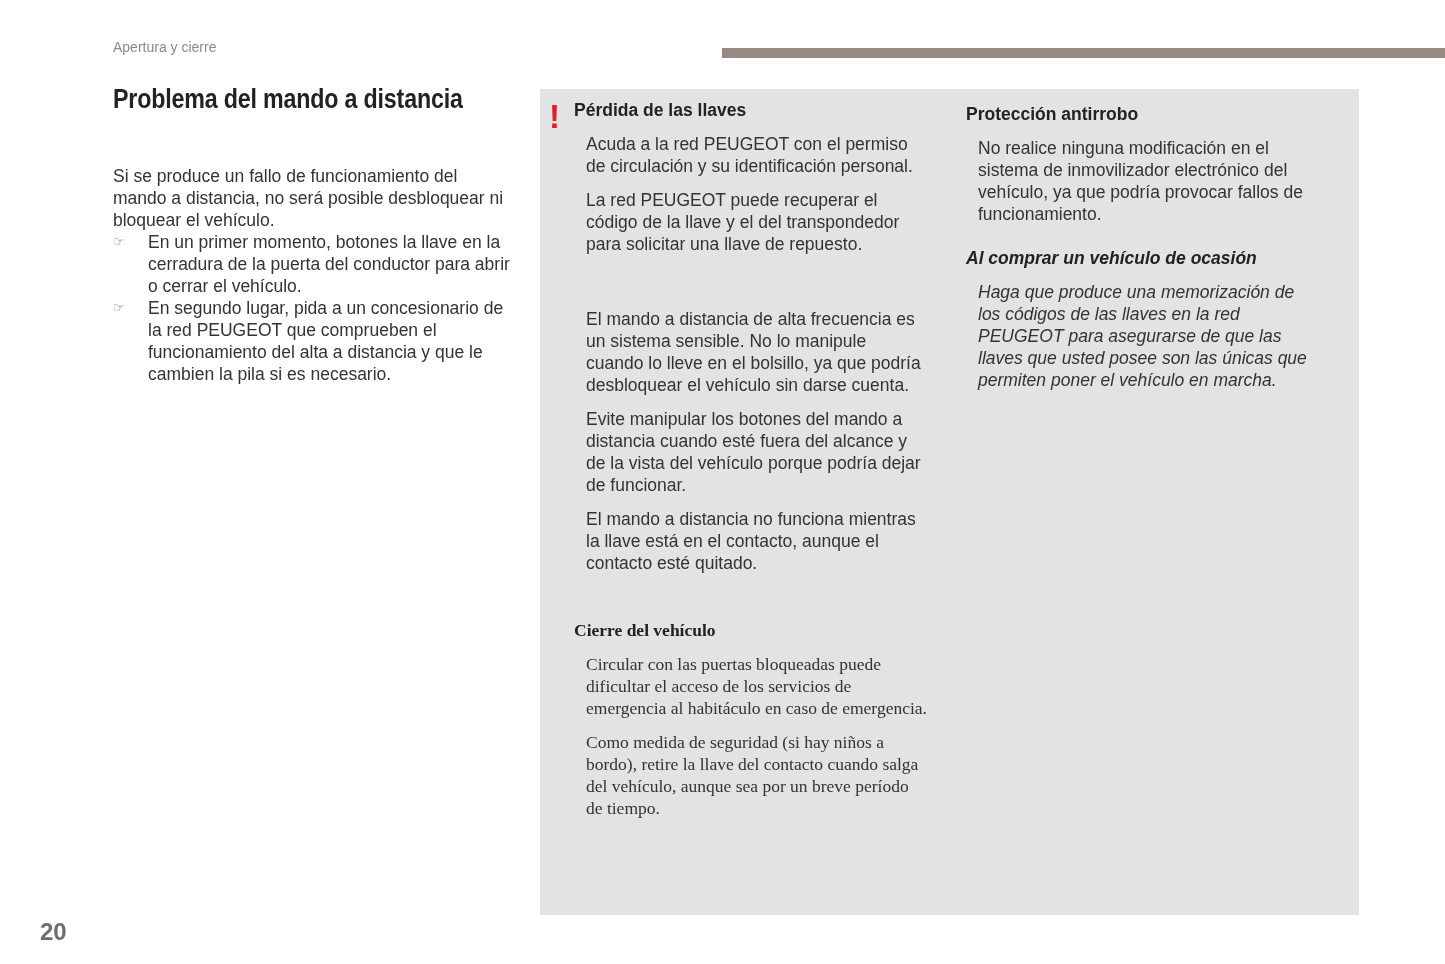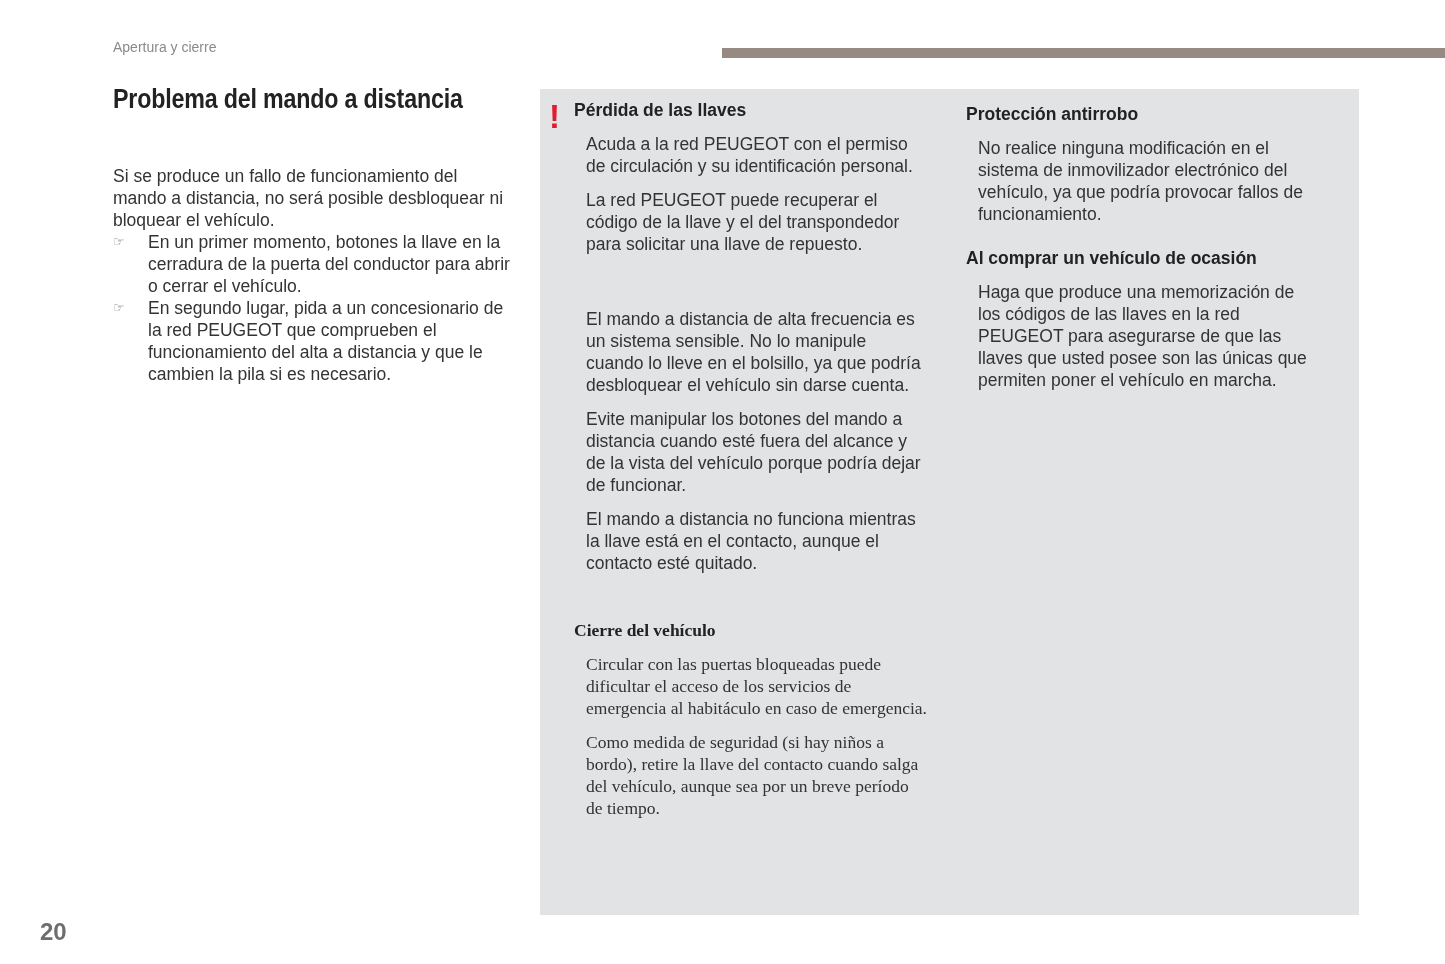--- a/index.html
+++ b/index.html
@@ -89,18 +89,18 @@
   <h3>Cierre del vehículo</h3>
   <p>Circular con las puertas bloqueadas puede dificultar el acceso de los servicios de emergencia al habitáculo en caso de emergencia.</p>
   <p>Como medida de seguridad (si hay niños a bordo), retire la llave del contacto cuando salga del vehículo, aunque sea por un breve período de tiempo.</p>
 </div>
 
 <div class="block" style="left:966px; top:103px;">
   <h3>Protección antirrobo</h3>
   <p>No realice ninguna modificación en el sistema de inmovilizador electrónico del vehículo, ya que podría provocar fallos de funcionamiento.</p>
 </div>
 
-<div class="block" style="left:966px; top:247px;">
+<div class="block" style="left:966px; top:247px;font-style:italic;">
   <h3>Al comprar un vehículo de ocasión</h3>
   <p>Haga que produce una memorización de los códigos de las llaves en la red PEUGEOT para asegurarse de que las llaves que usted posee son las únicas que permiten poner el vehículo en marcha.</p>
 </div>
 
 <div class="page-num">20</div>
 
 </body></html>

